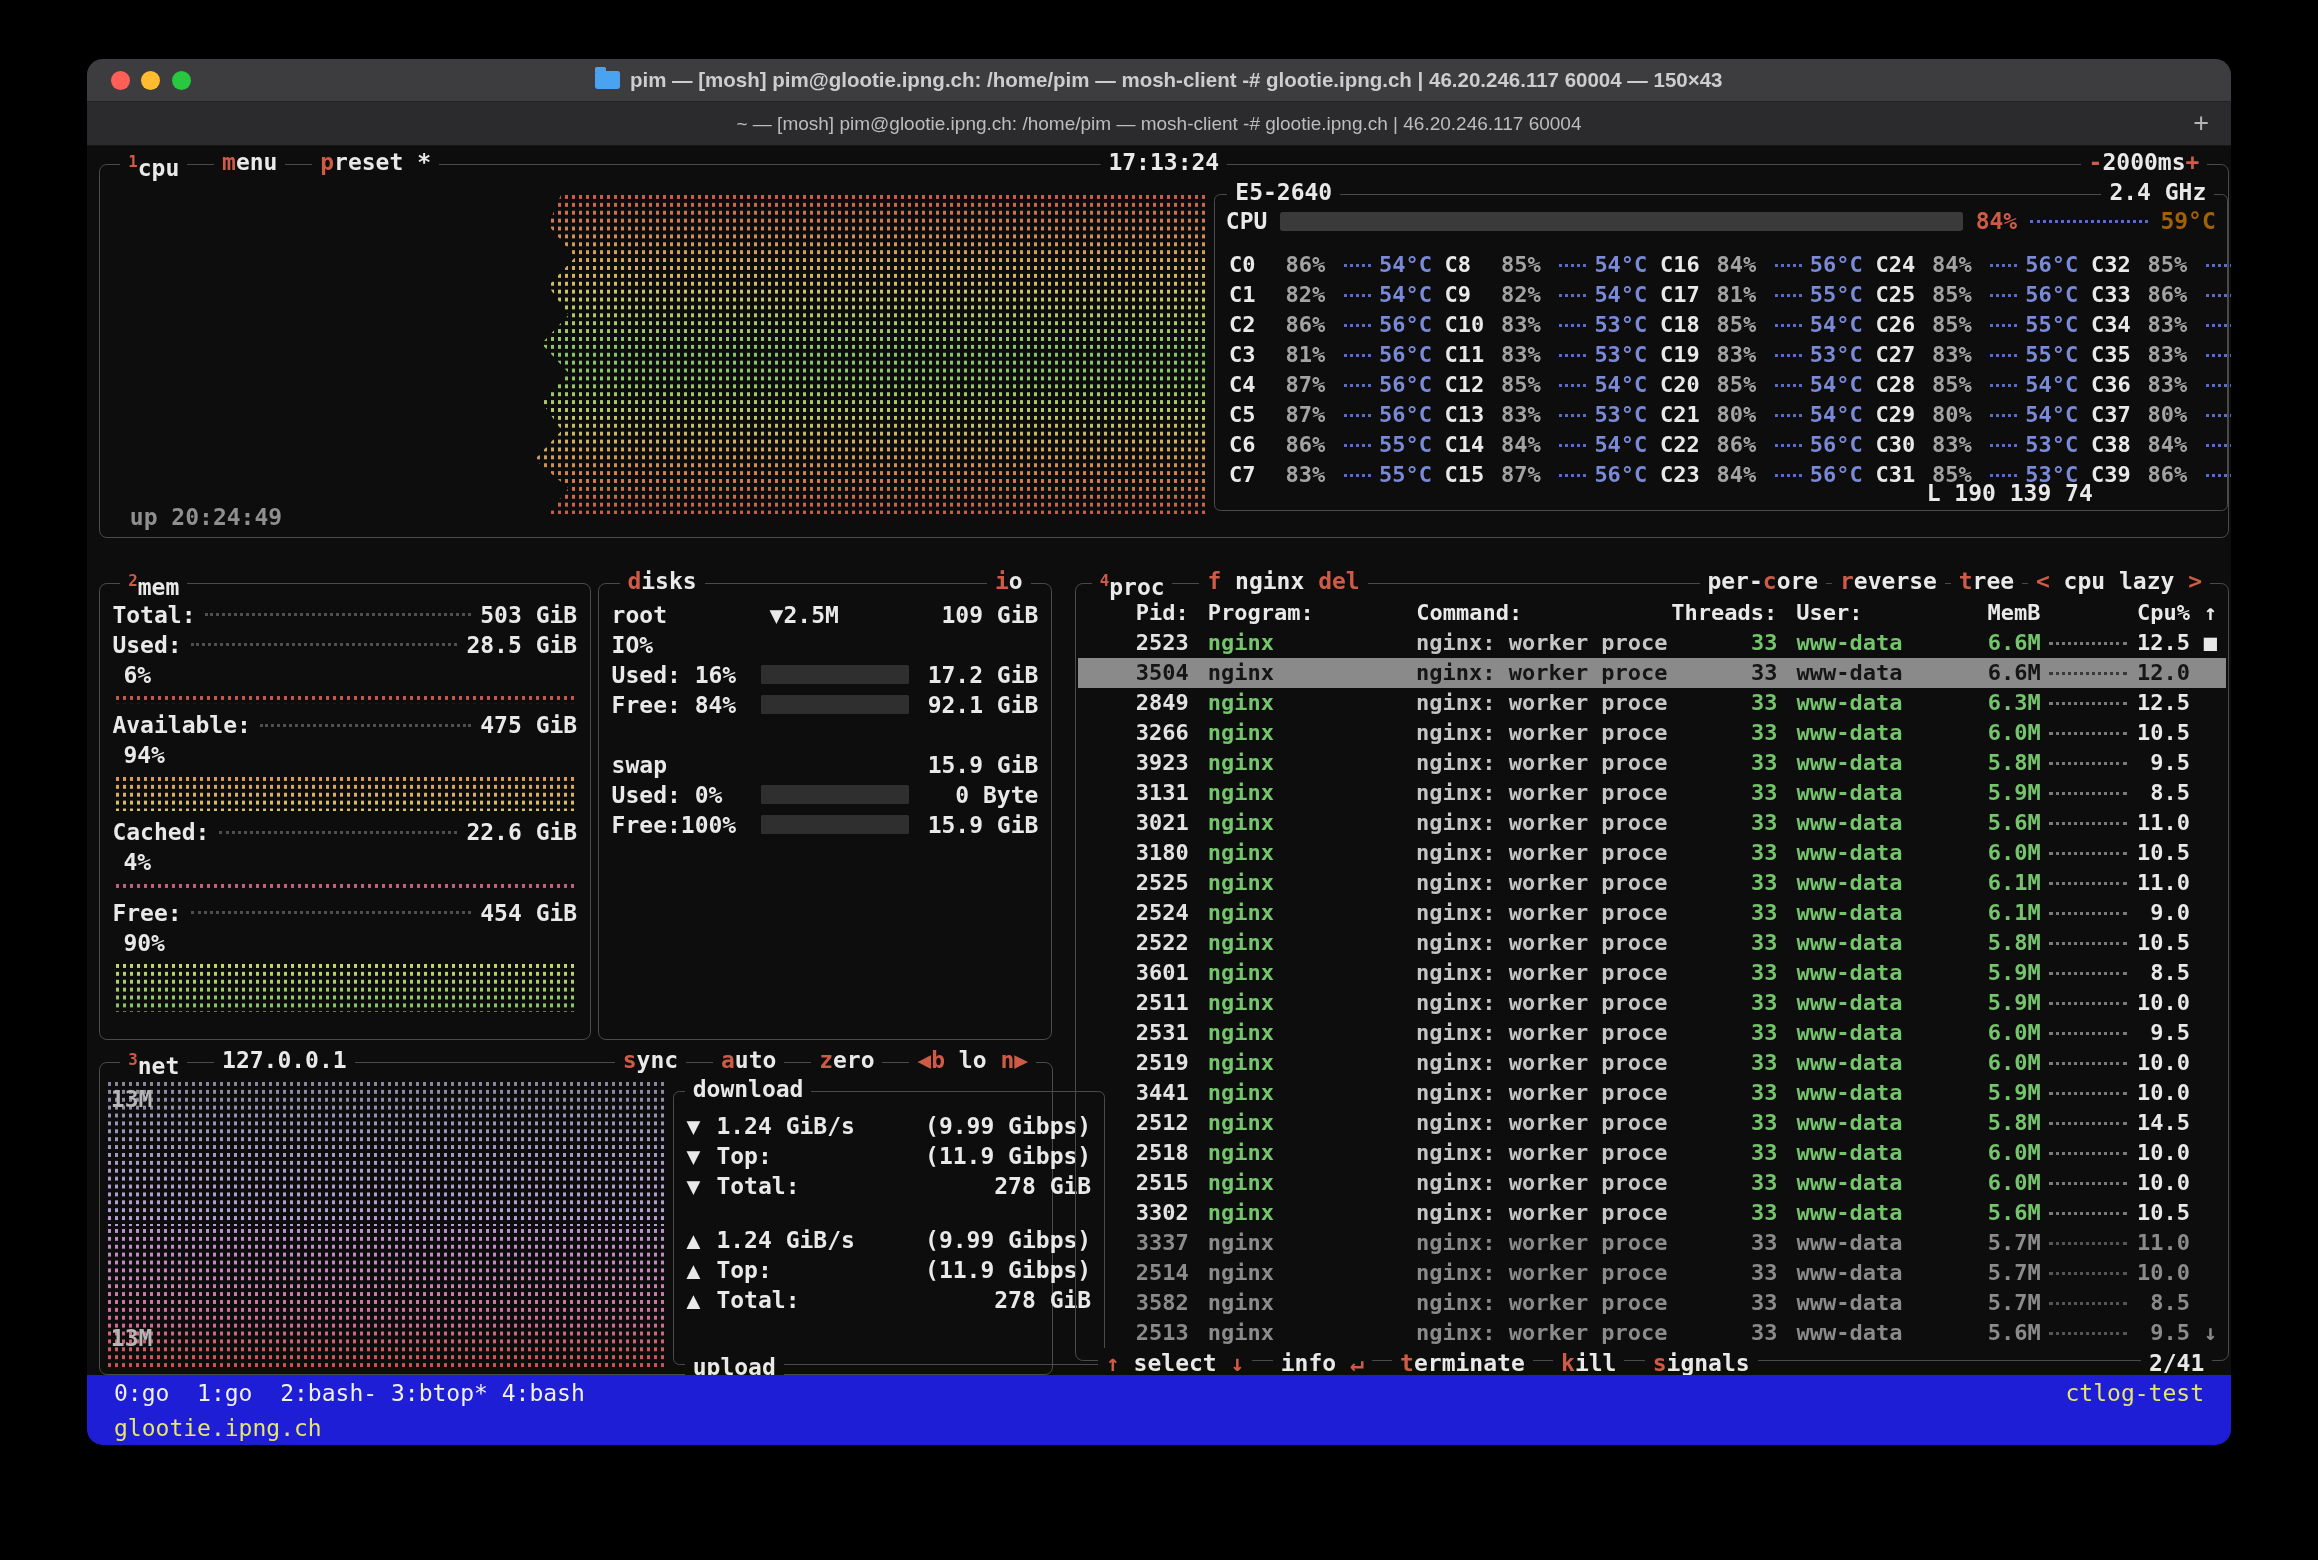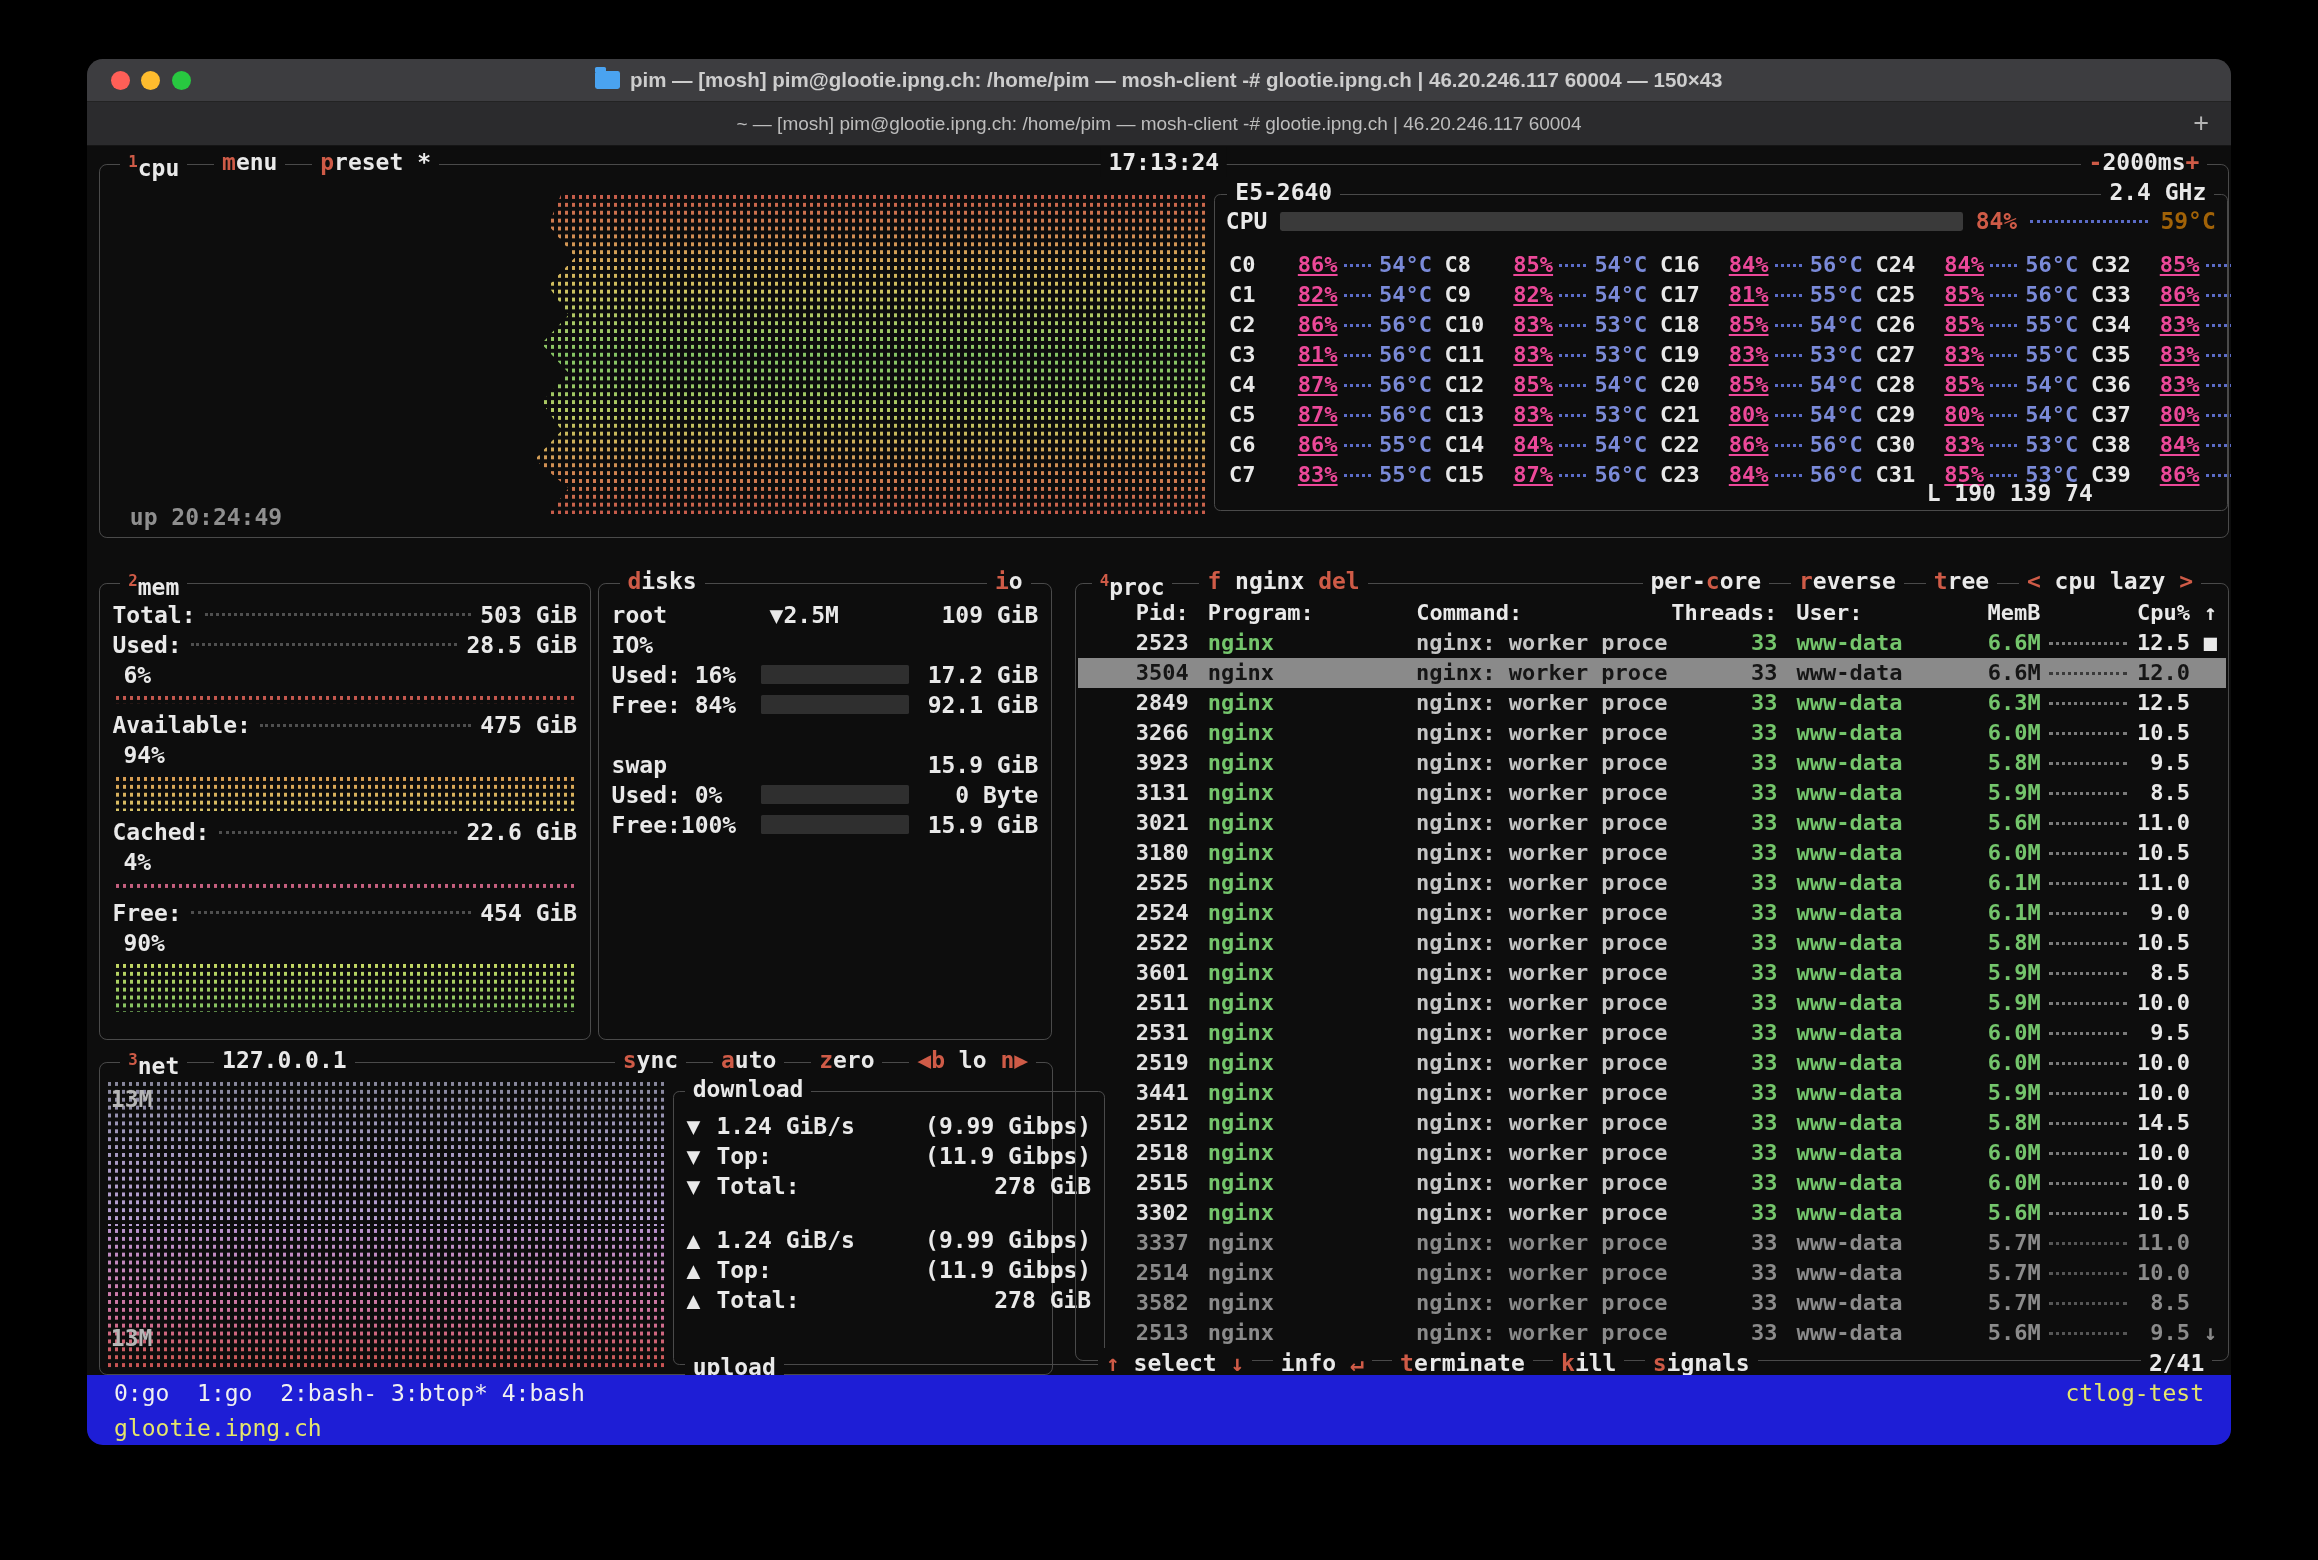--- a/index.html
+++ b/index.html
@@ -53,21 +53,21 @@
   .summeter { flex: 1; height: 19px; background: #3a3a3a; border-radius: 2.4px; overflow: hidden; }
   .summeter .fill { height: 100%;
      background: linear-gradient(90deg,#5a9a40 0%,#86b44a 30%,#c3cc58 55%,#d2a050 78%,#cc6a48 100%); }
   .sumdots { width: 118px; border-bottom: 3.9px dotted #5b6cc8; height: 0; align-self: center; }
   .coregrid { position: absolute; left: 7.9px; right: 7.9px; top: 55px;
               display: grid; grid-template-columns: repeat(5,1fr); grid-template-rows: repeat(8,30px);
               grid-auto-flow: column; }
   .core { display: flex; align-items: center; padding: 0 6.3px; font-size: 22px; }
   .cid { width: 44px; color: #e9e9e9; }
   .cdots { flex: 1; border-bottom: 3.2px dotted #565656; height: 0; align-self: center; margin: 0 6.3px; }
-  .cpct { width: 52px; text-align: right; color: #ec4899; text-decoration: underline; }
+  .cpct { width: 52px; text-align: left; color: #a3a3a3; }
   .tdots { width: 27px; border-bottom: 3.2px dotted #5b6cc8; height: 0; align-self: center; margin-left: 6.3px; }
   .ctemp { width: 61px; text-align: right; color: #7a8ad8; }
   .loadavg { position: absolute; right: 134px; bottom: 1.6px; color: #e9e9e9; }
 
   
   .mem-box { left: 11.8px; top: 437px; width: 492px; height: 457px; }
   .mem-body { padding: 15.8px 12.6px 0; }
   .mrow { height: 30px; display: flex; align-items: center; }
   .mlab { color: #e9e9e9; }
   .leader { flex: 1; border-bottom: 3.2px dotted #4f4f4f; height: 0; align-self: center; margin: 0 9.5px; }
@@ -622,21 +622,21 @@
             </div>
         </div>
       </div>
     </div>
 
     <div class="box proc-box">
       <div class="btitle" style="left:15.8px">
         <span class="chip"><span class="sup red">4</span><span class="white">proc</span></span>
         <span class="chip"><span class="red">f</span><span class="white"> nginx </span><span class="red">del</span></span>
       </div>
-      <div class="btitle" style="right:27px;gap:22px">
+      <div class="btitle" style="right:18px;gap:6px">
         <span class="chip"><span class="white">per-</span><span class="red">c</span><span class="white">ore</span></span>
         <span class="chip"><span class="red">r</span><span class="white">everse</span></span>
         <span class="chip"><span class="red">t</span><span class="white">ree</span></span>
         <span class="chip"><span class="red">&lt;</span><span class="white"> cpu lazy </span><span class="red">&gt;</span></span>
       </div>
 
       <div class="prow hdrrow">
         <span class="c-pid">Pid:</span>
         <span class="c-prog">Program:</span>
         <span class="c-cmd">Command:</span>

